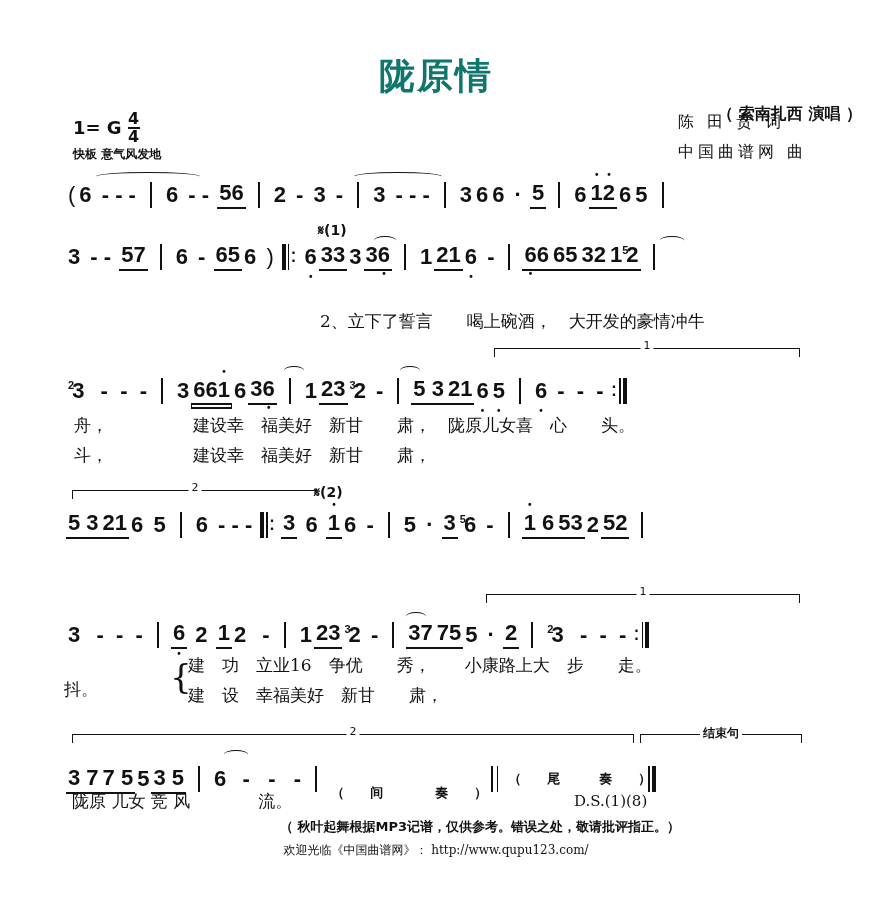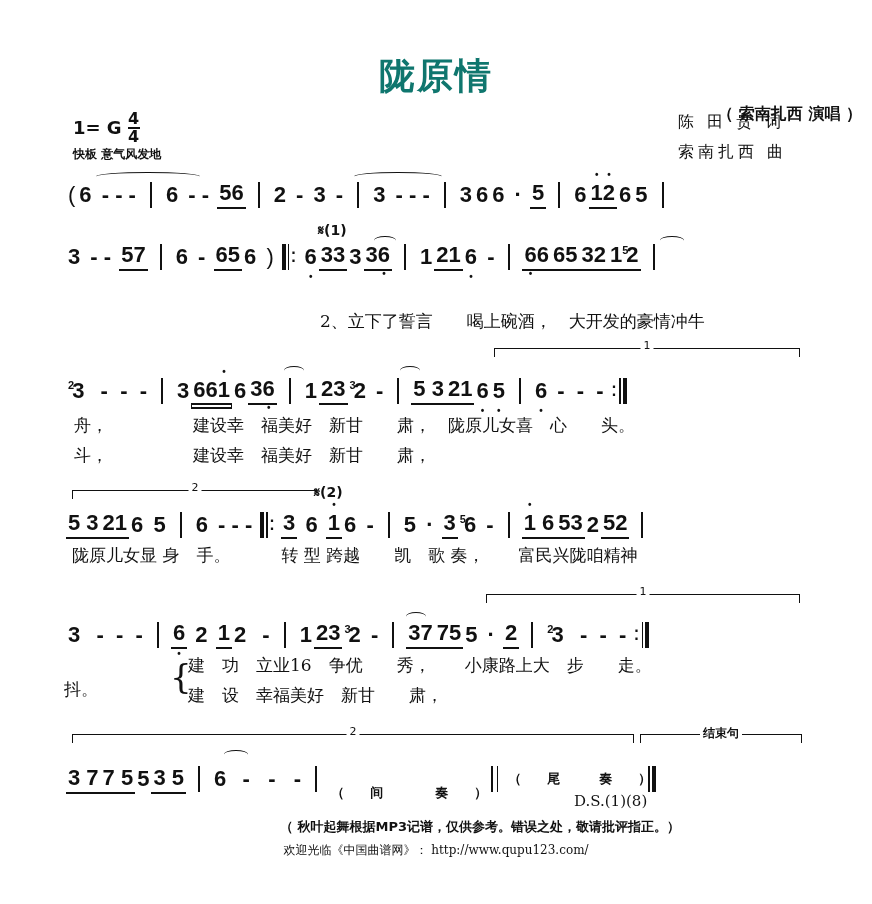--- a/index.html
+++ b/index.html
@@ -45,21 +45,21 @@
 <div class="abs key">
   <span>1= G</span>
   <span class="ts">
     <span>4</span>
     <span class="bar"></span>
     <span>4</span>
   </span>
 </div>
 <div class="abs tempo">快板 意气风发地</div>
 <div class="abs credit" style="top:112px">陈 田 贵 词</div>
-<div class="abs credit" style="top:142px">索南扎西 曲</div>
+<div class="abs credit" style="top:142px">中国曲谱网 曲</div>
 
 <div class="row" style="top:172px">
   <div class="arc" style="left:34px; width:104px; top:0px;"></div>
   <div class="arc" style="left:292px; width:88px; top:0px;"></div>
   <div class="m" style="position:absolute; top:8px; left:4px;">
     <span class="n" style="font-weight:normal">(</span><span class="n">6</span><span class="n"> - - -</span><span class="bar"></span>
     <span class="n">6</span><span class="n"> - - </span><span class="n u">56</span><span class="bar"></span>
     <span class="n">2</span><span class="n"> - </span><span class="n">3</span><span class="n"> -</span><span class="bar"></span>
     <span class="n">3</span><span class="n"> - - -</span><span class="bar"></span>
     <span class="n">3</span><span class="n">6</span><span class="n">6</span><span class="n"> · </span><span class="n u">5</span><span class="bar"></span>
@@ -106,21 +106,20 @@
     </div>
   <span class="abs segno" style="left:252px; top:-4px;">𝄋(2)</span>
   <div class="m" style="position:absolute; top:22px; left:4px;">
     <span class="n u">5 3</span><span class="n u">21</span><span class="n">6</span><span class="n"> 5</span><span class="bar"></span>
     <span class="n">6</span><span class="n"> - - -</span>
     <span class="rep"><span class="thick"></span><span class="thin"></span><span class="dots">·<br>·</span></span>
     <span class="n u">3</span><span class="n"> 6 </span><span class="n u dh">1</span><span class="n">6</span><span class="n"> -</span><span class="bar"></span>
     <span class="n">5</span><span class="n"> · </span><span class="n u">3</span><span class="n"><span class="grace">5</span>6</span><span class="n"> -</span><span class="bar"></span>
     <span class="n u"><span class="dh" style="position:relative">1</span> 6</span><span class="n u">53</span><span class="n">2</span><span class="n u">52</span><span class="bar"></span>
   </div>
-  <div class="lyric" style="left:10px; top:56px;">陇原儿女显 身　手。　　　转 型 跨越　　凯　歌 奏，　　富民兴陇咱精神</div>
 </div>
 
 <div class="row" style="top:594px">
   <div class="volta" style="left:424px; width:312px; top:0px;">
       <span>1</span>
     </div>
   <div class="arc" style="left:344px; width:20px; top:18px;"></div>
   <div class="m" style="position:absolute; top:26px; left:4px;">
     <span class="n">3</span><span class="n">  -  -  -</span><span class="bar"></span>
     <span class="n u dl">6</span><span class="n"> 2 </span><span class="n u">1</span><span class="n">2</span><span class="n">  -</span><span class="bar"></span>
@@ -144,17 +143,18 @@
     </div>
   <div class="arc" style="left:162px; width:24px; top:20px;"></div>
   <div class="m" style="position:absolute; top:26px; left:4px;">
     <span class="n u">3 7</span><span class="n u">7 5</span><span class="n">5</span><span class="n u">3 5</span><span class="bar"></span>
     <span class="n">6</span><span class="n">  -   -   -</span><span class="bar"></span>
     <span class="n" style="font-size:13px; width:150px;margin-top:28px;">（　　间　　　　奏　　）</span>
     <span class="rep"><span class="thin"></span><span class="thin"></span></span>
     <span class="n" style="font-size:13px; width:130px;">（　　尾　　　奏　　）</span>
     <span class="rep"><span class="thin"></span><span class="thick"></span></span>
   </div>
+  <div class="lyric" style="left:10px; top:60px;">陇原 儿女 竞 风　　　　流。</div>
   <div class="lyric" style="left:512px; top:62px; font-size:15px;">D.S.(1)(8)</div>
 </div>
 
 <div class="abs footer1">（ 秋叶起舞根据MP3记谱，仅供参考。错误之处，敬请批评指正。）</div>
 <div class="abs footer2">欢迎光临《中国曲谱网》： http://www.qupu123.com/</div>
 
 </body></html>

